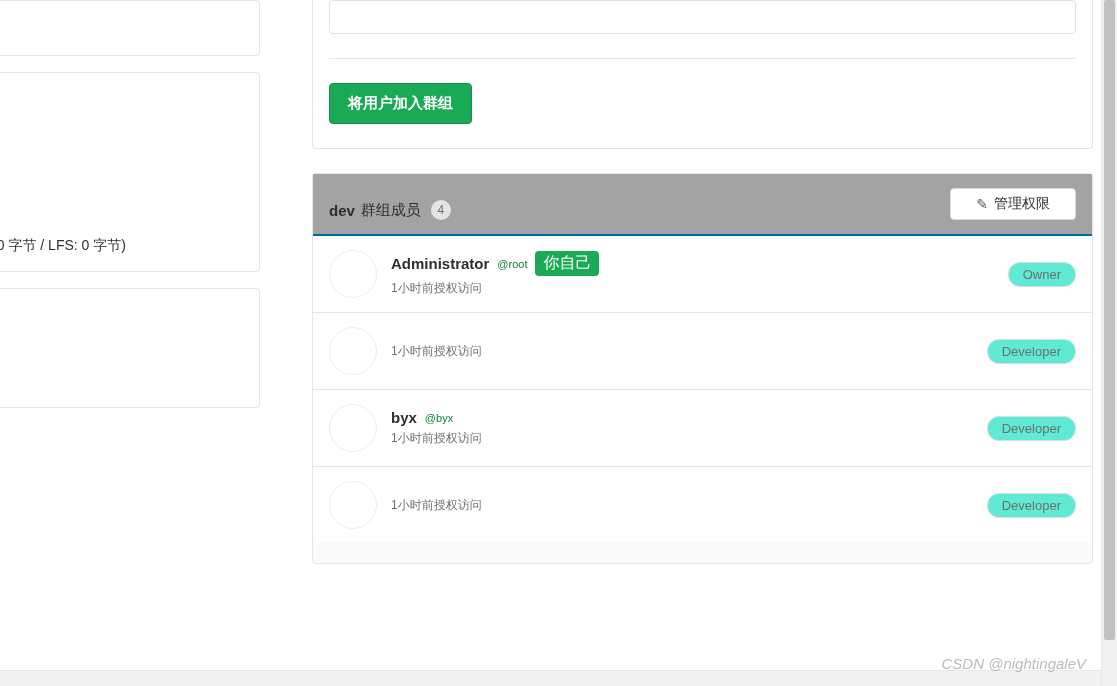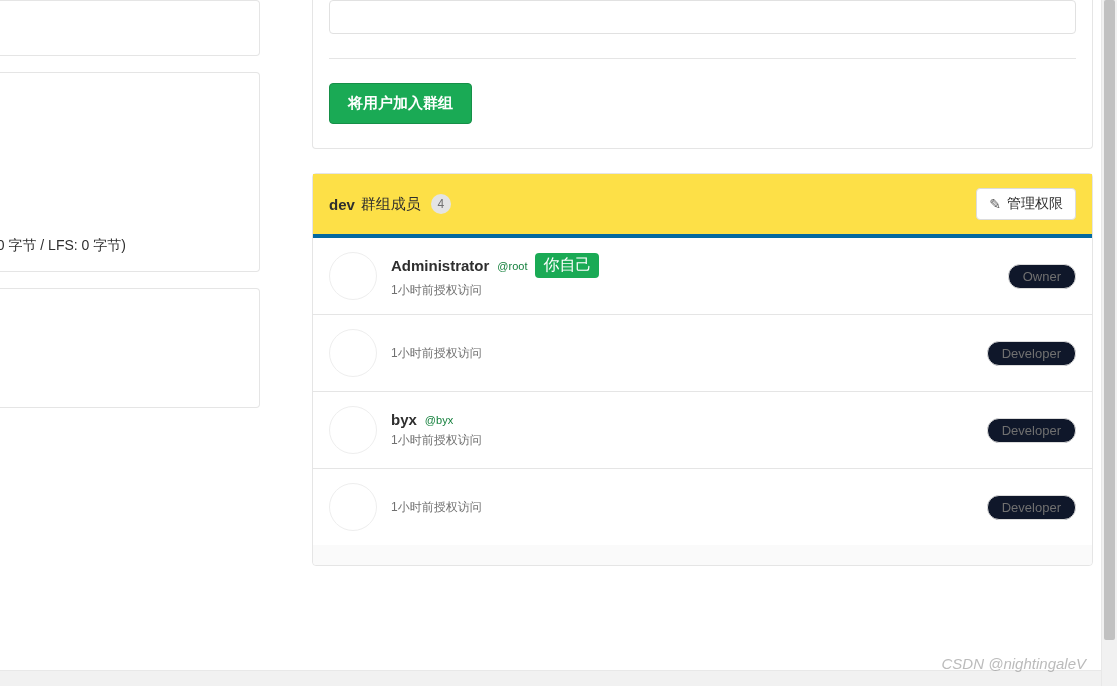--- a/index.html
+++ b/index.html
@@ -75,25 +75,25 @@
       font-size: 15px;
       cursor: pointer;
       font-weight: 700;
     }
     .members-panel {
       border: 1px solid #e5e5e5;
       border-radius: 4px;
     }
     .members-header {
       display: flex;
-      align-items: center;
+      align-items: flex-end;
       justify-content: space-between;
       padding: 14px 16px;
-      border-bottom: 4px solid #0369a1;
-      background: #fde047;
+      border-bottom: 2px solid #0369a1;
+      background: #a3a3a3;
     }
     .members-title {
       font-size: 15px;
       display: flex;
       align-items: center;
       gap: 6px;
     }
     .members-title .bold { font-weight: 600; }
     .badge-count {
       background: #e4e4e4;
@@ -105,21 +105,21 @@
       align-items: center;
       justify-content: center;
       font-size: 12px;
       margin-left: 4px;
       padding: 0 6px;
     }
     .btn-outline {
       background: #fff;
       border: 1px solid #dcdcdc;
       border-radius: 4px;
-      padding: 6px 12px;
+      padding: 6px 25px;
       font-size: 14px;
       cursor: pointer;
       display: inline-flex;
       align-items: center;
       gap: 6px;
       color: #2e2e2e;
     }
     .member-row {
       display: flex;
       align-items: center;
@@ -153,21 +153,21 @@
     .self-badge {
       background: #1aaa55;
       color: #fff;
       border-radius: 4px;
       padding: 2px 8px;
       font-size: 16px;
     }
     .member-sub { color: #707070; font-size: 12px; }
     .role-badge {
       border: 1px solid #dcdcdc;
-      background: #0f172a;
+      background: #5eead4;
       color: #707070;
       border-radius: 12px;
       padding: 4px 14px;
       font-size: 13px;
     }
     .scrollbar-right {
       position: absolute;
       right: 0;
       top: 0;
       bottom: 0;

